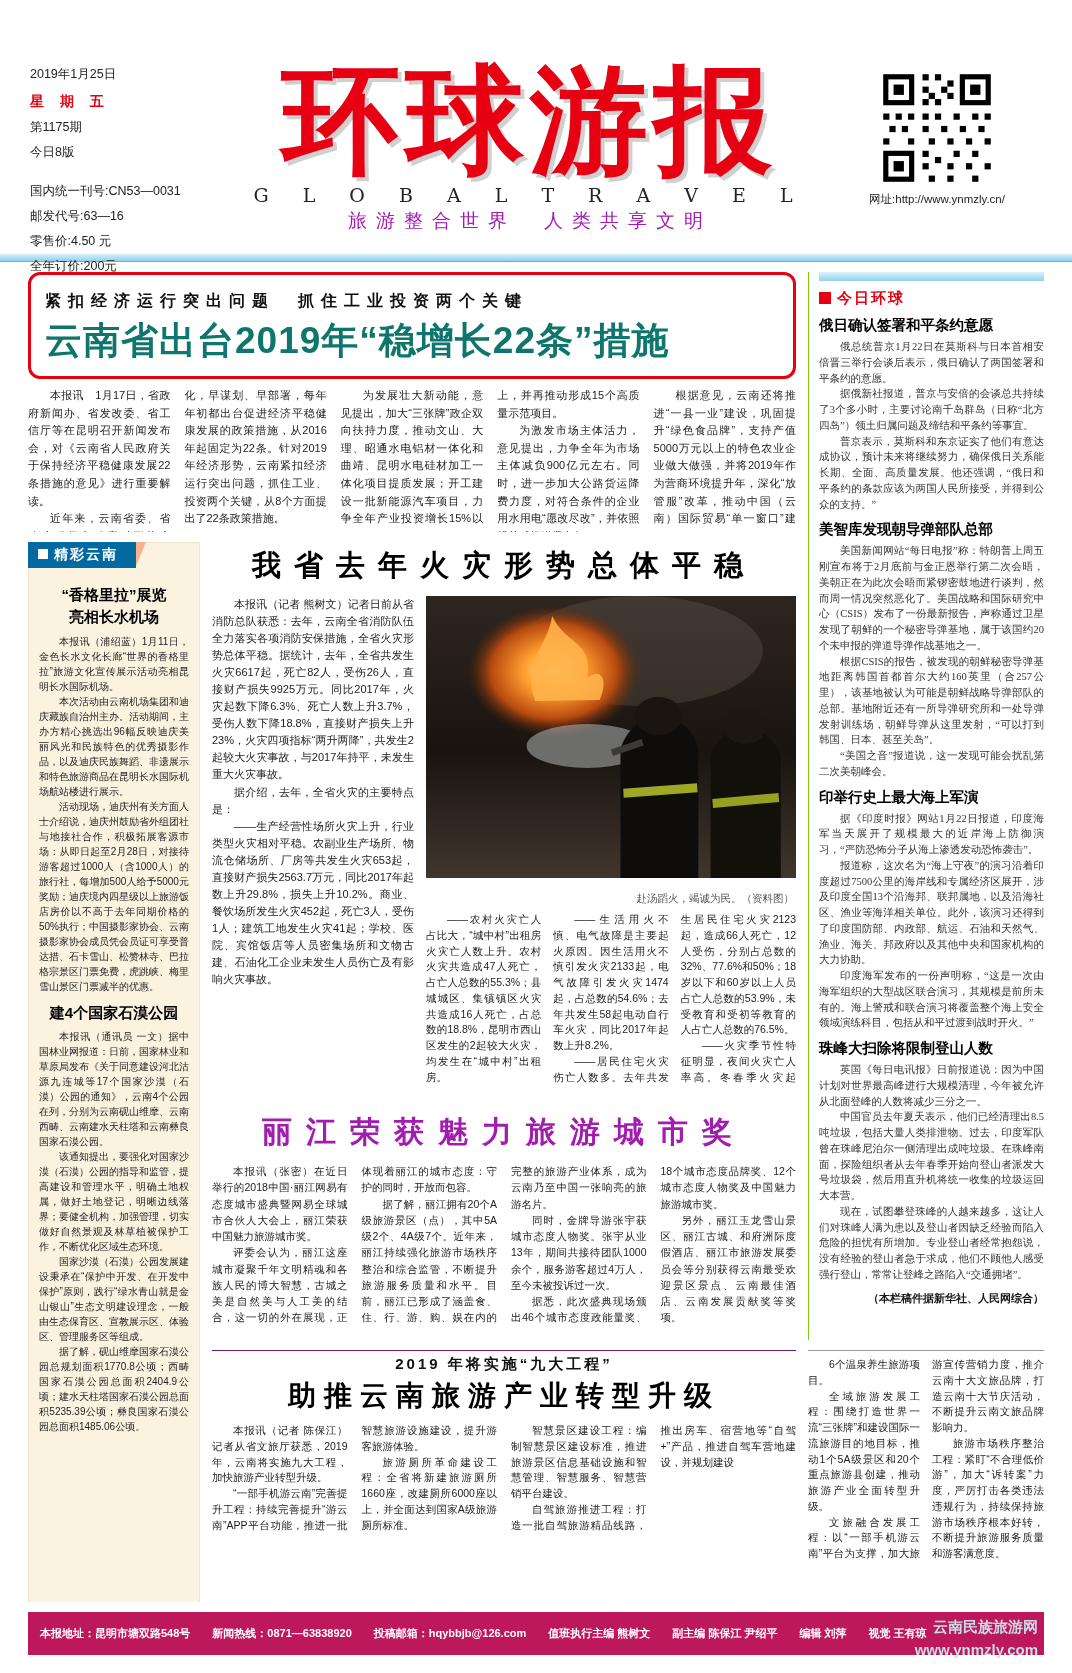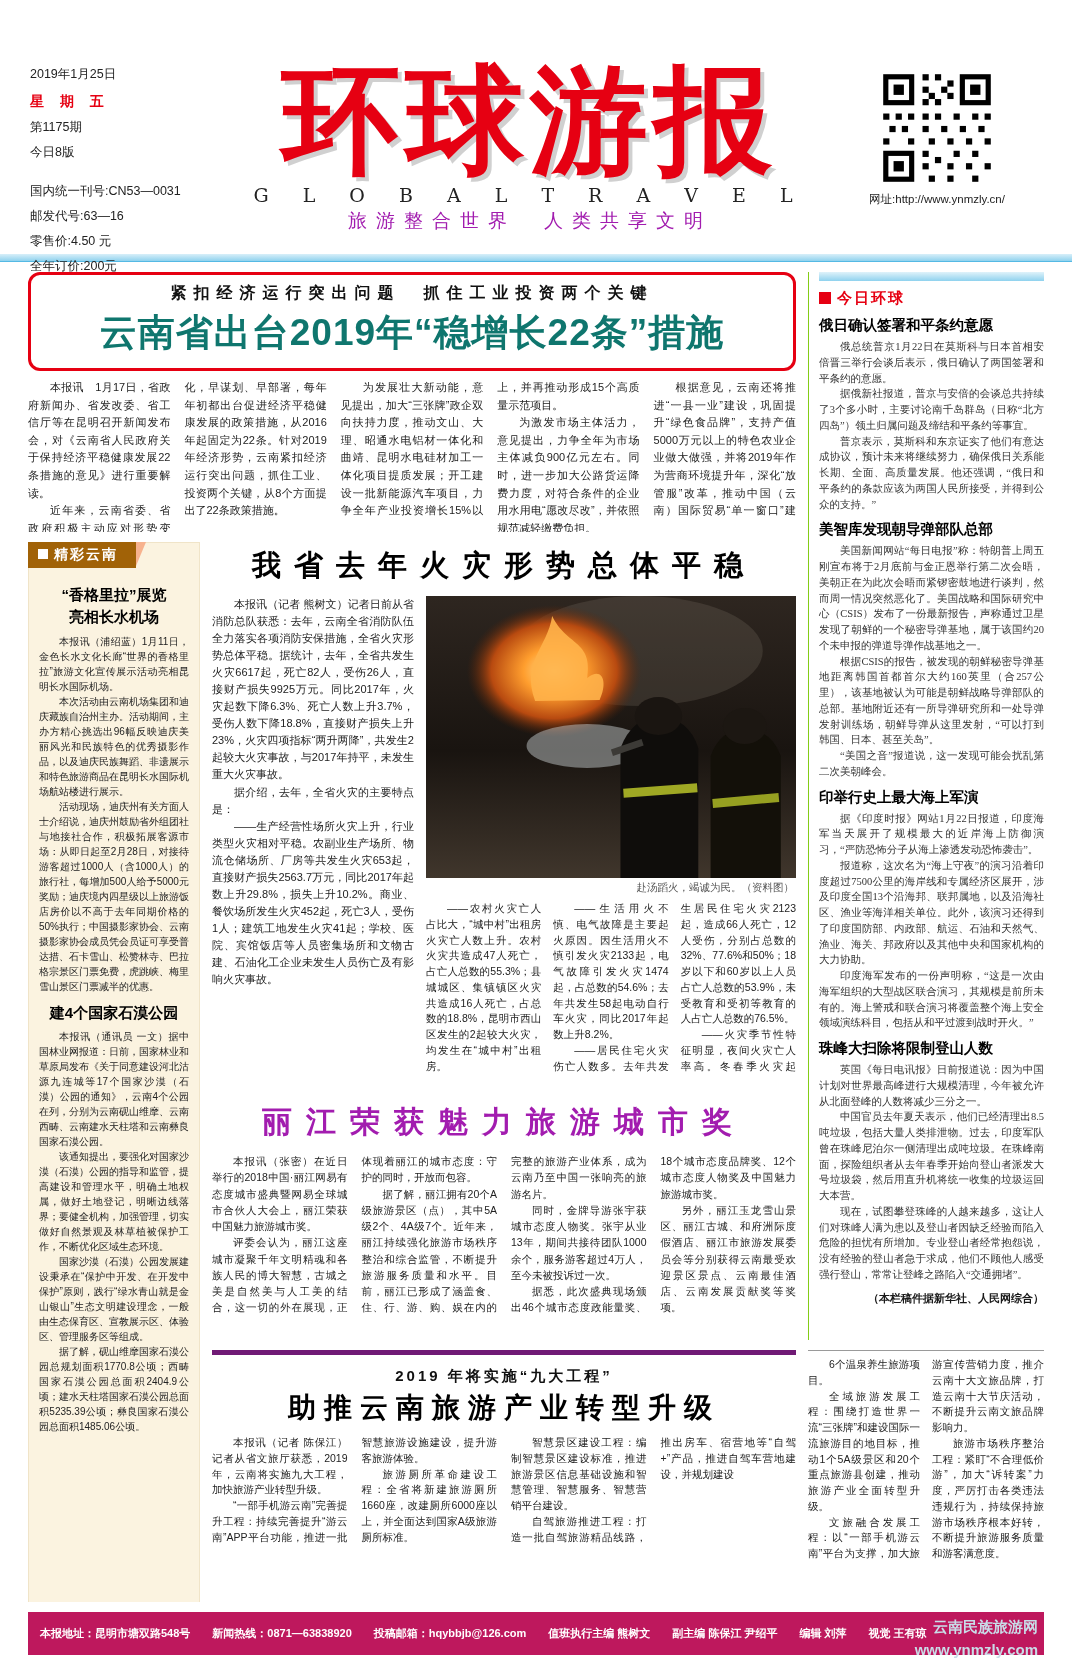--- a/index.html
+++ b/index.html
@@ -24,60 +24,60 @@
   .cyan-strip{height:7px;margin-top:8px;
     background:linear-gradient(#d8eff9,#8fd2ee);border-bottom:1px solid #55b9e4;}
 
   
   .content{display:grid;grid-template-columns:172px 1fr 236px;grid-template-rows:260px 798px 252px;
     gap:10px 12px;margin:10px 28px 0 28px;}
   .area-top{grid-area:1/1/2/3;overflow:hidden;}
   .area-world{grid-area:1/3/3/4;overflow:hidden;border-left:1px solid #84cc16;padding-left:10px;}
   .area-jing{grid-area:2/1/4/2;overflow:hidden;}
   .area-center{grid-area:2/2/3/3;overflow:hidden;}
-  .area-bottomL{grid-area:3/2/4/3;overflow:hidden;border-top:5px solid #701a75;padding-top:12px;}
+  .area-bottomL{grid-area:3/2/4/3;overflow:hidden;border-top:1px solid #701a75;padding-top:4px;}
   .area-bottomR{grid-area:3/3/4/4;overflow:hidden;border-top:1px solid #9a9a9a;padding-top:6px;}
 
   
-  .top-story-box{border:3px solid #e60012;border-radius:12px;padding:8px 14px 10px 14px;text-align:center;}
+  .top-story-box{border:3px solid #e60012;border-radius:12px;padding:16px 14px 10px 14px;}
   .top-kicker{font-size:16px;font-weight:bold;letter-spacing:7px;color:#111;}
   .top-headline{font-size:37px;font-weight:900;color:#0f766e;letter-spacing:1px;margin-top:4px;white-space:nowrap;}
   .top-body{margin-top:8px;column-count:5;column-gap:14px;font-size:11px;line-height:1.6;
     text-align:justify;height:168px;overflow:hidden;color:#222;}
   .para{margin:0;text-indent:2em;}
 
   
   .world-strip{height:9px;background:linear-gradient(#dff2fa,#8fd2ee);margin-bottom:8px;}
   .world-label{color:#e60012;font-weight:bold;font-size:15px;letter-spacing:2px;margin-bottom:8px;}
   .world-label .sq{display:inline-block;width:12px;height:12px;background:#e60012;margin-right:6px;vertical-align:-1px;}
   .world-article{margin-bottom:8px;}
   .world-title{font-size:14.5px;font-weight:bold;color:#000;margin:6px 0 4px 0;}
   .world-body{font-family:"Liberation Serif","DejaVu Serif",serif;font-size:10.5px;line-height:1.5;
     color:#333;text-align:justify;}
   .world-footer{font-size:11px;font-weight:bold;text-align:right;margin-top:4px;}
 
   
   .jing{background:#fbf3e0;height:100%;border:1px solid #f0e4c8;position:relative;}
-  .jing-tab{position:relative;display:inline-block;background:#a16207;color:#fff;font-weight:bold;
+  .jing-tab{position:relative;display:inline-block;background:#0369a1;color:#fff;font-weight:bold;
     font-size:14px;letter-spacing:2px;padding:4px 18px 4px 10px;margin:-1px 0 6px -1px;}
   .jing-tab .sq{display:inline-block;width:10px;height:10px;background:#fff;margin-right:6px;}
   .jing-tab .fold{position:absolute;right:-10px;top:0;border-style:solid;border-width:24px 10px 0 0;
     border-color:#f7b28e transparent transparent transparent;}
   .jing-inner{padding:2px 10px 8px 10px;}
   .jing-title{font-size:15px;font-weight:900;text-align:center;line-height:1.45;margin:8px 0 6px 0;color:#000;}
   .jing-body{font-size:10px;line-height:1.5;text-align:justify;color:#222;}
 
   
   .fire-headline{font-size:29px;font-weight:900;letter-spacing:13px;text-align:center;
     color:#000;white-space:nowrap;margin:4px 0 10px 0;}
   .fire-body{display:flex;gap:12px;}
   .fire-left{width:202px;font-size:11px;line-height:1.55;text-align:justify;height:492px;overflow:hidden;color:#222;}
   .fire-right{flex:1;display:flex;flex-direction:column;}
   .fire-photo{width:100%;height:282px;display:block;}
-  .fire-caption{font-size:10.5px;color:#555;text-align:right;margin:3px 2px 6px 0;
+  .fire-caption{font-size:10.5px;color:#555;text-align:right;margin:14px 2px 6px 0;
     font-family:"Liberation Serif","DejaVu Serif",serif;}
   .fire-cols{column-count:3;column-gap:12px;font-size:10.5px;line-height:1.5;text-align:justify;
     height:186px;overflow:hidden;color:#222;}
 
   
   .lj-headline{font-size:30px;font-weight:900;letter-spacing:14px;text-align:center;color:#a21caf;
     white-space:nowrap;margin:14px 0 10px 0;}
   .lj-body{column-count:4;column-gap:14px;font-size:10.5px;line-height:1.55;text-align:justify;
     height:188px;overflow:hidden;color:#222;}
 

